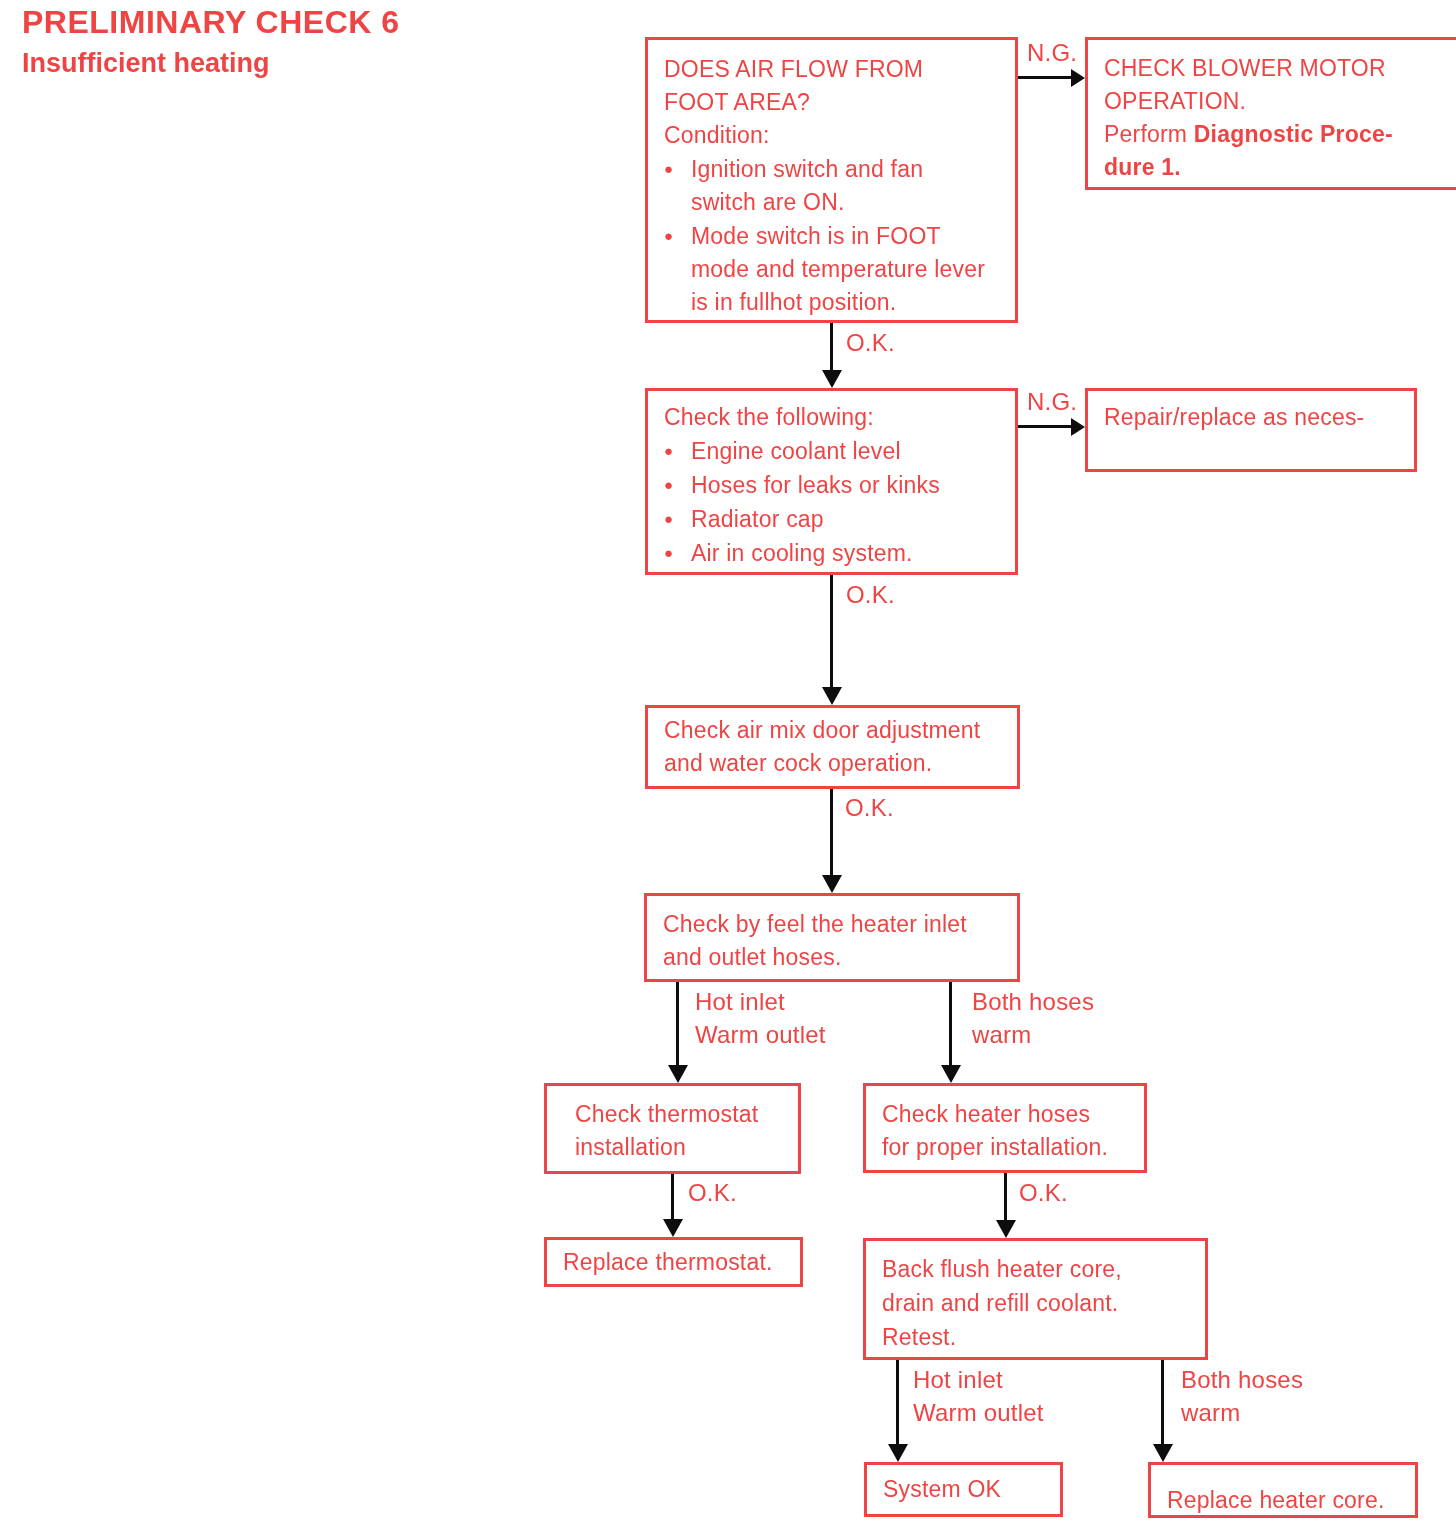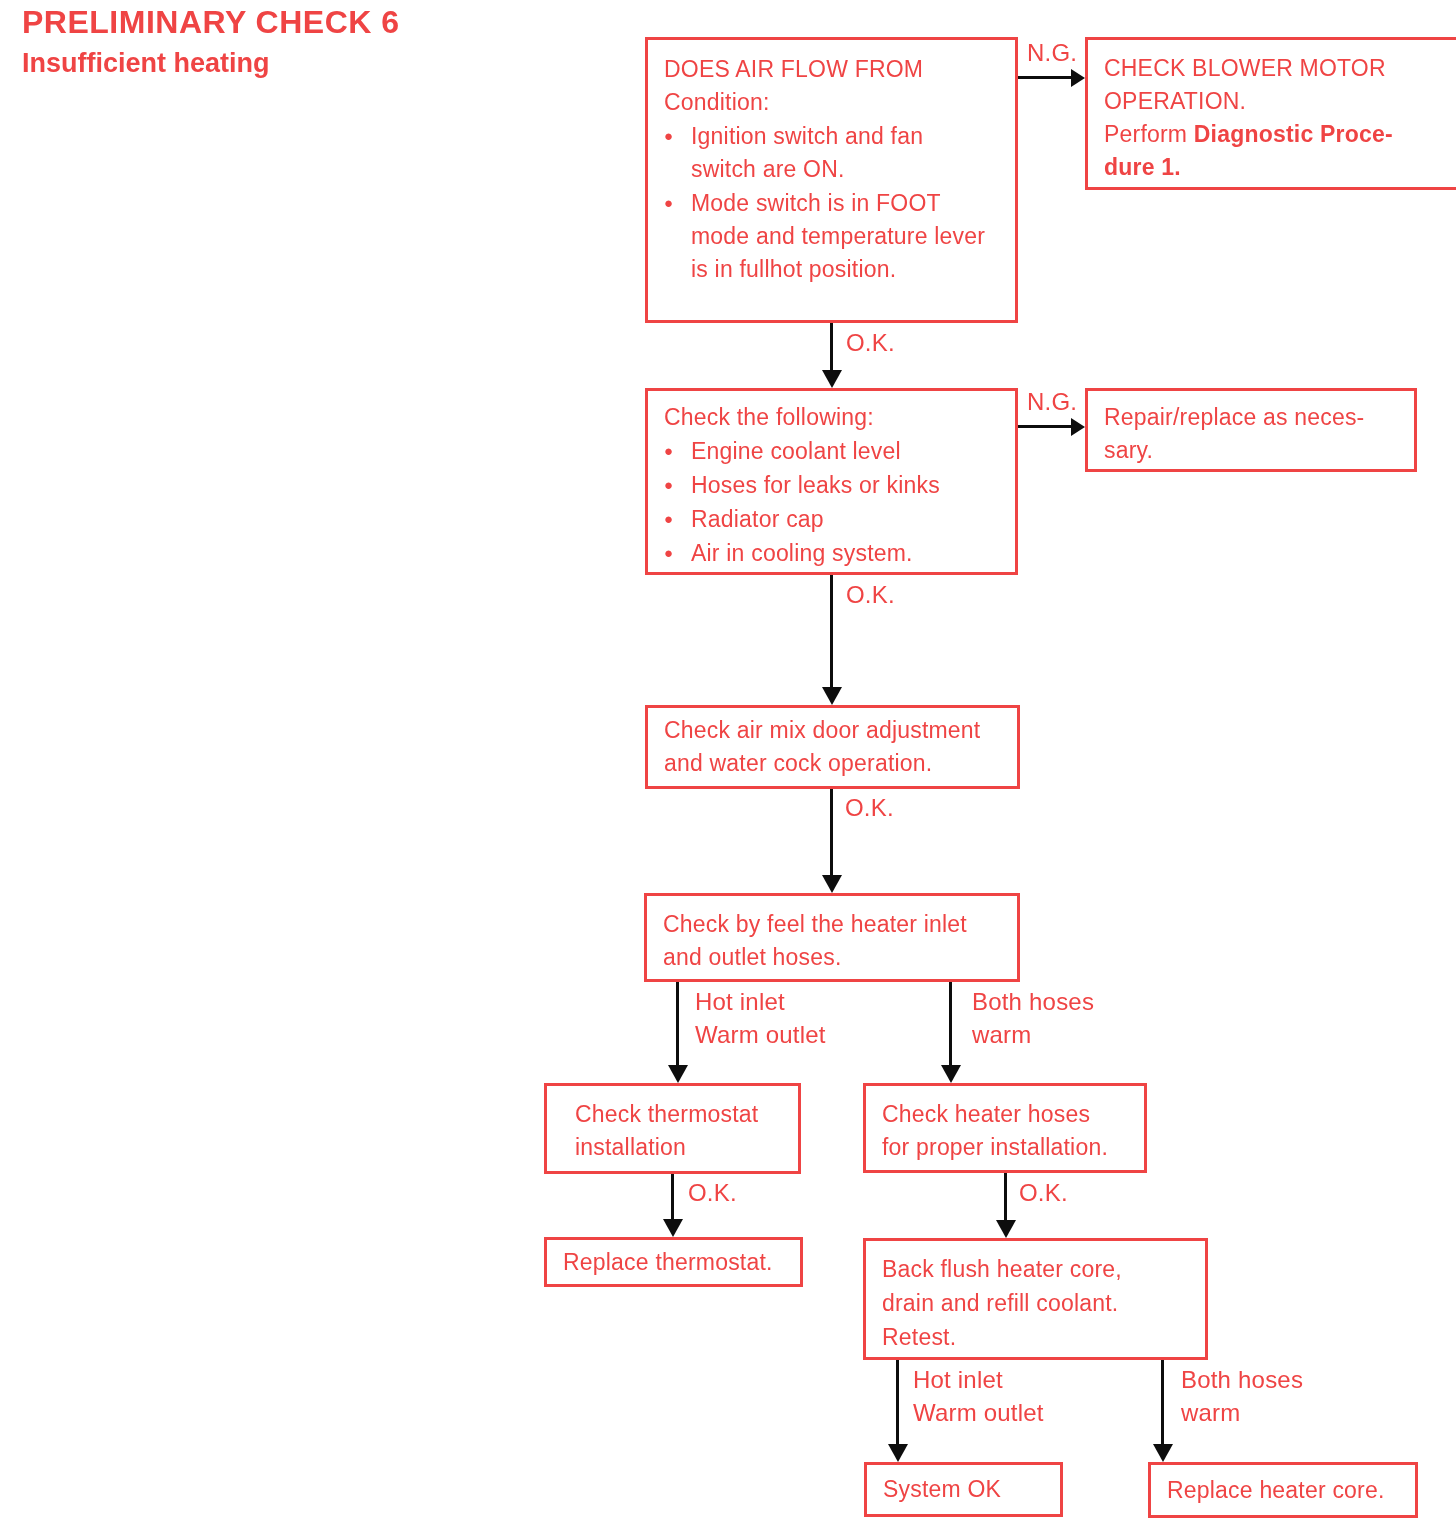--- a/index.html
+++ b/index.html
@@ -47,20 +47,21 @@
 </head>
 <body>
 
 <div id="page">
 
   <div id="doc-title">PRELIMINARY CHECK 6</div>
   <div id="doc-subtitle">Insufficient heating</div>
 
   <div class="node" style="left:645px; top:37px; width:373px; height:286px; padding-top:13px;">
     <div class="ln">DOES AIR FLOW FROM</div>
+    <div class="ln">FOOT AREA?</div>
     <div class="ln">Condition:</div>
     <div class="ln"><span class="blt">●</span><span>Ignition switch and fan</span></div>
     <div class="ln cont">switch are ON.</div>
     <div class="ln"><span class="blt">●</span><span>Mode switch is in FOOT</span></div>
     <div class="ln cont">mode and temperature lever</div>
     <div class="ln cont">is in fullhot position.</div>
   </div>
 
   <div class="lbl" style="left:1027px; top:36px;">N.G.</div>
   <div class="hline" style="left:1018px; top:76px; width:55px;"></div>
@@ -84,21 +85,20 @@
     <div class="ln"><span class="blt">●</span><span>Radiator cap</span></div>
     <div class="ln"><span class="blt">●</span><span>Air in cooling system.</span></div>
   </div>
 
   <div class="lbl" style="left:1027px; top:385px;">N.G.</div>
   <div class="hline" style="left:1018px; top:425px; width:55px;"></div>
   <div class="ah-right" style="left:1071px; top:418px;"></div>
 
   <div class="node" style="left:1085px; top:388px; width:332px; height:84px; padding-top:10px;">
     <div class="ln">Repair/replace as neces-</div>
-    <div class="ln">sary.</div>
   </div>
 
   <div class="vline" style="left:830px; top:575px; height:114px;"></div>
   <div class="ah-down" style="left:822px; top:687px;"></div>
   <div class="lbl" style="left:846px; top:578px;">O.K.</div>
 
   <div class="node" style="left:645px; top:705px; width:375px; height:84px; padding-top:6px;">
     <div class="ln">Check air mix door adjustment</div>
     <div class="ln">and water cock operation.</div>
   </div>
@@ -157,17 +157,17 @@
 
   <div class="vline" style="left:1161px; top:1360px; height:86px;"></div>
   <div class="ah-down" style="left:1153px; top:1444px;"></div>
   <div class="lbl" style="left:1181px; top:1363px;">Both hoses</div>
   <div class="lbl" style="left:1181px; top:1396px;">warm</div>
 
   <div class="node" style="left:864px; top:1462px; width:199px; height:55px; padding-top:8px;">
     <div class="ln">System OK</div>
   </div>
 
-  <div class="node" style="left:1148px; top:1462px; width:270px; height:56px; padding-top:9px;">
+  <div class="node" style="left:1148px; top:1462px; width:270px; height:56px; padding-top:19px;">
     <div class="ln">Replace heater core.</div>
   </div>
 
 </div>
 
 </body></html>

